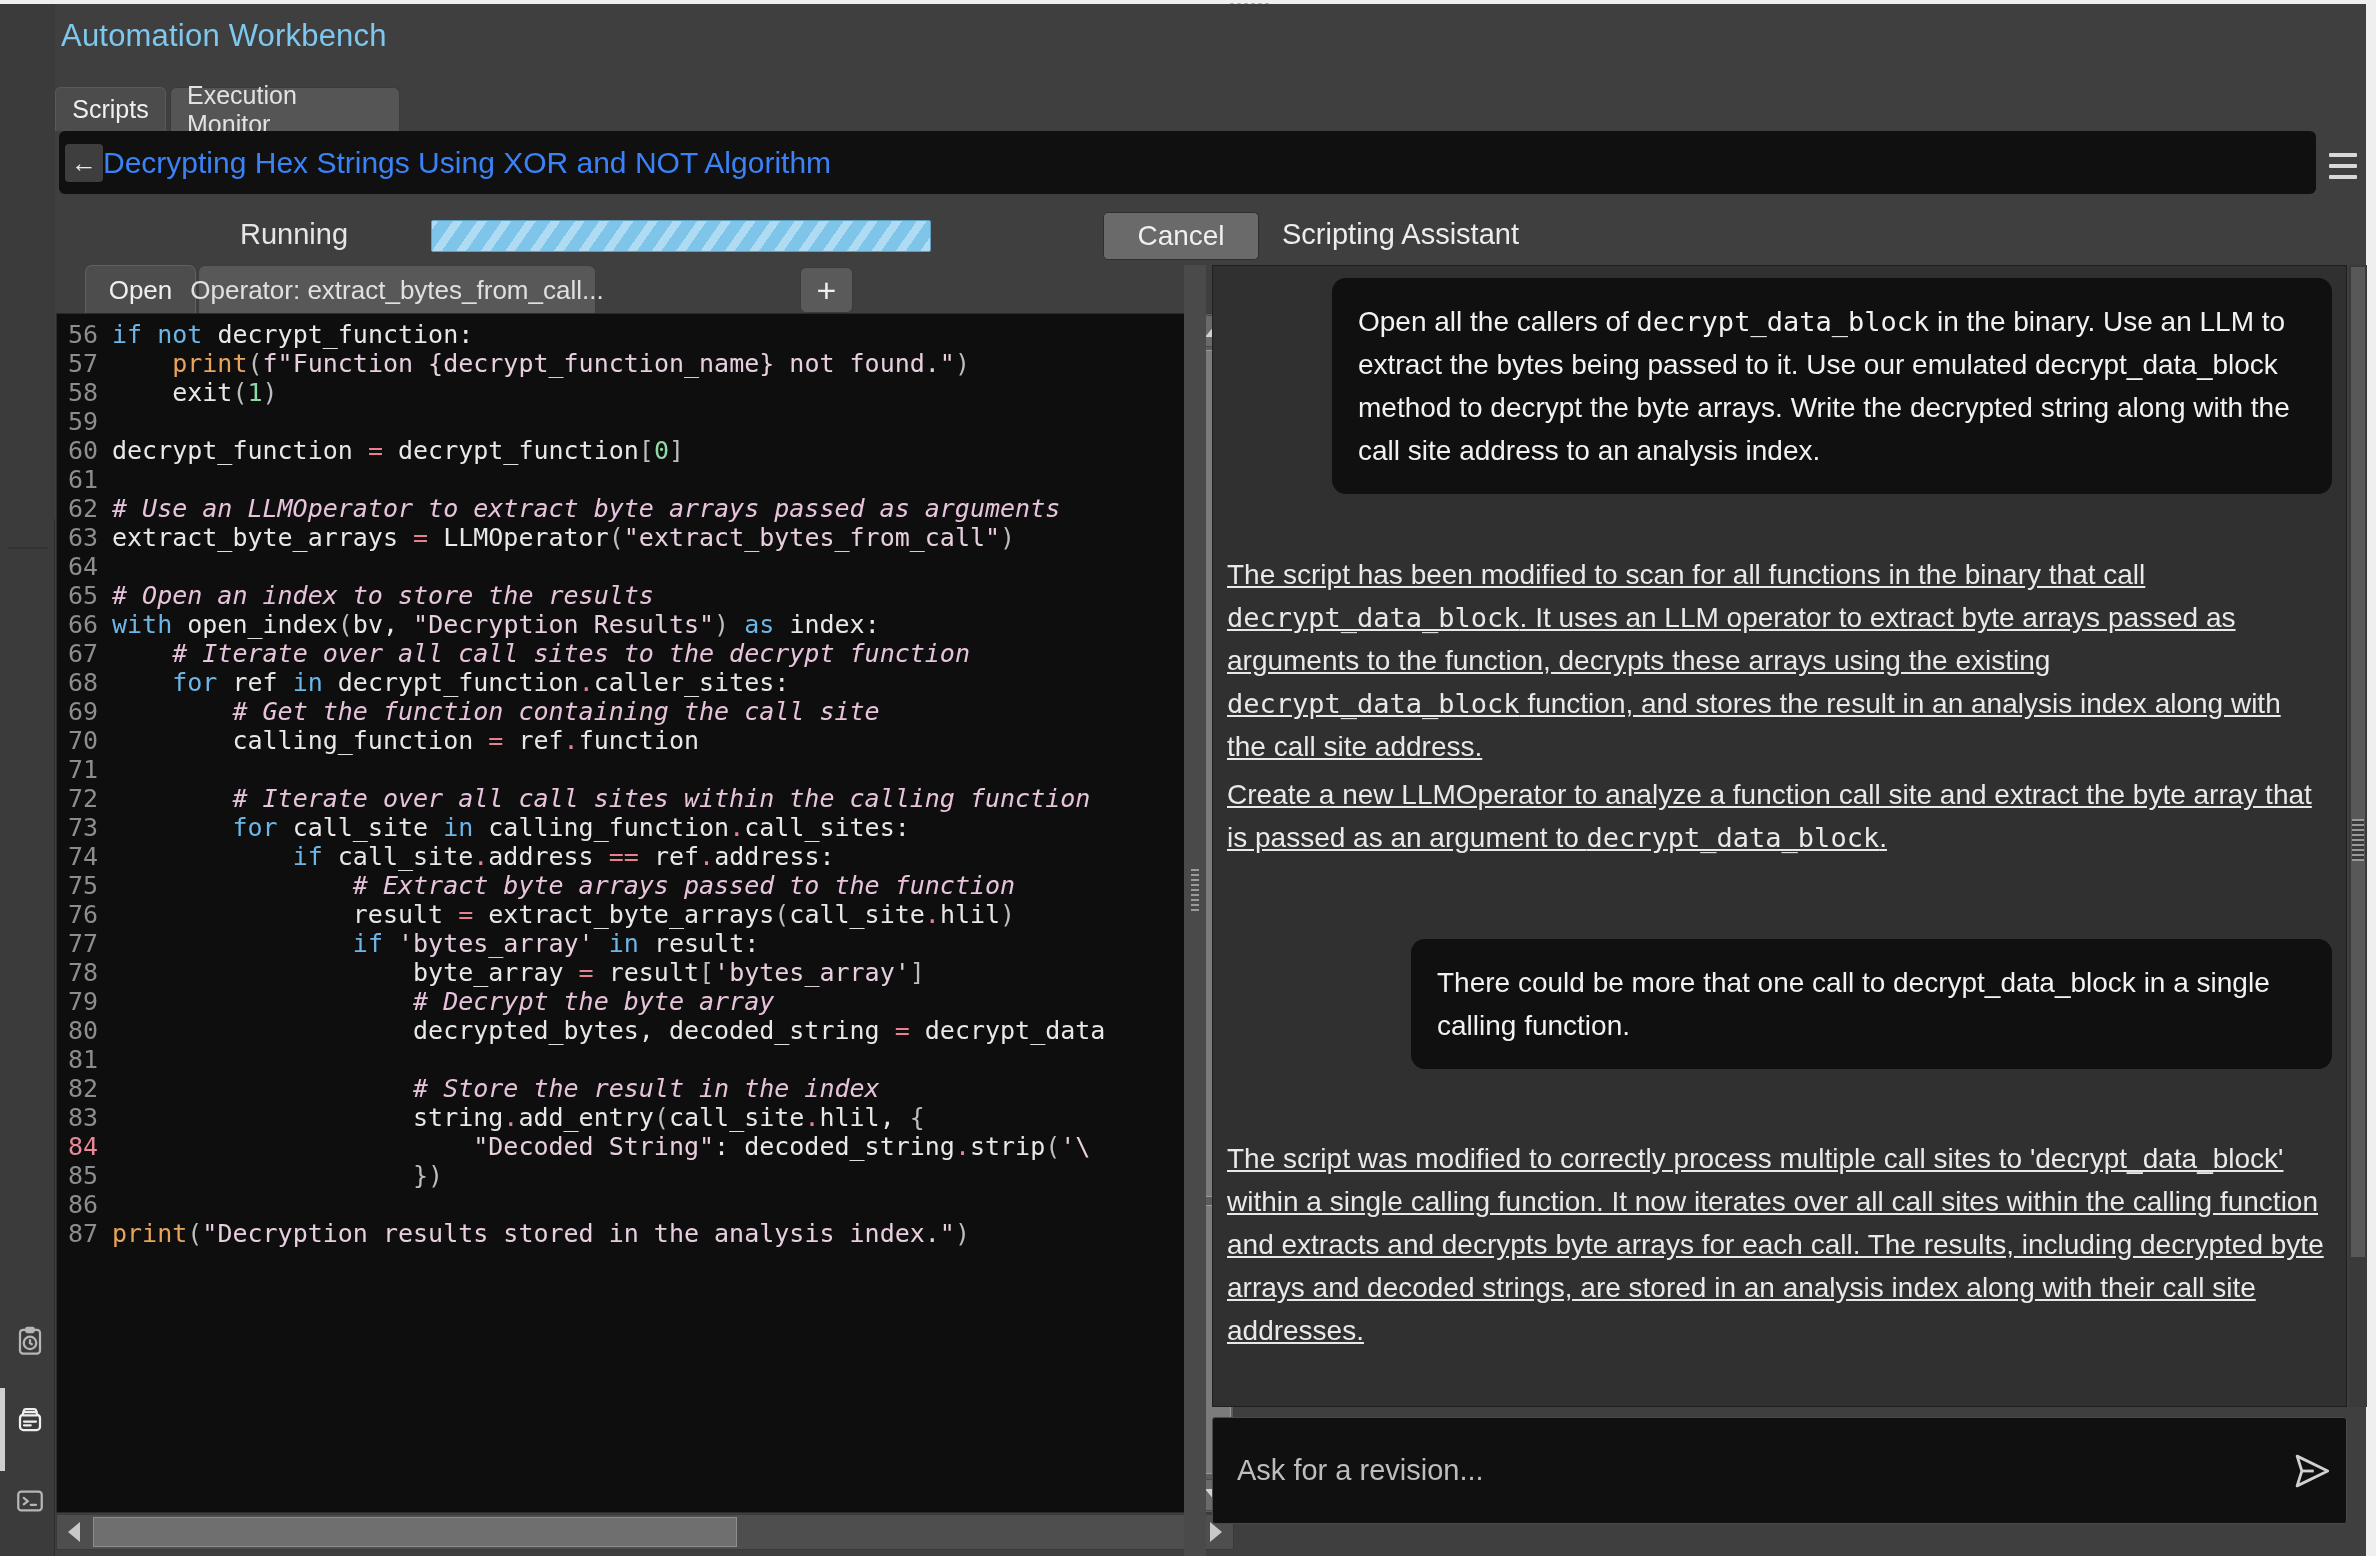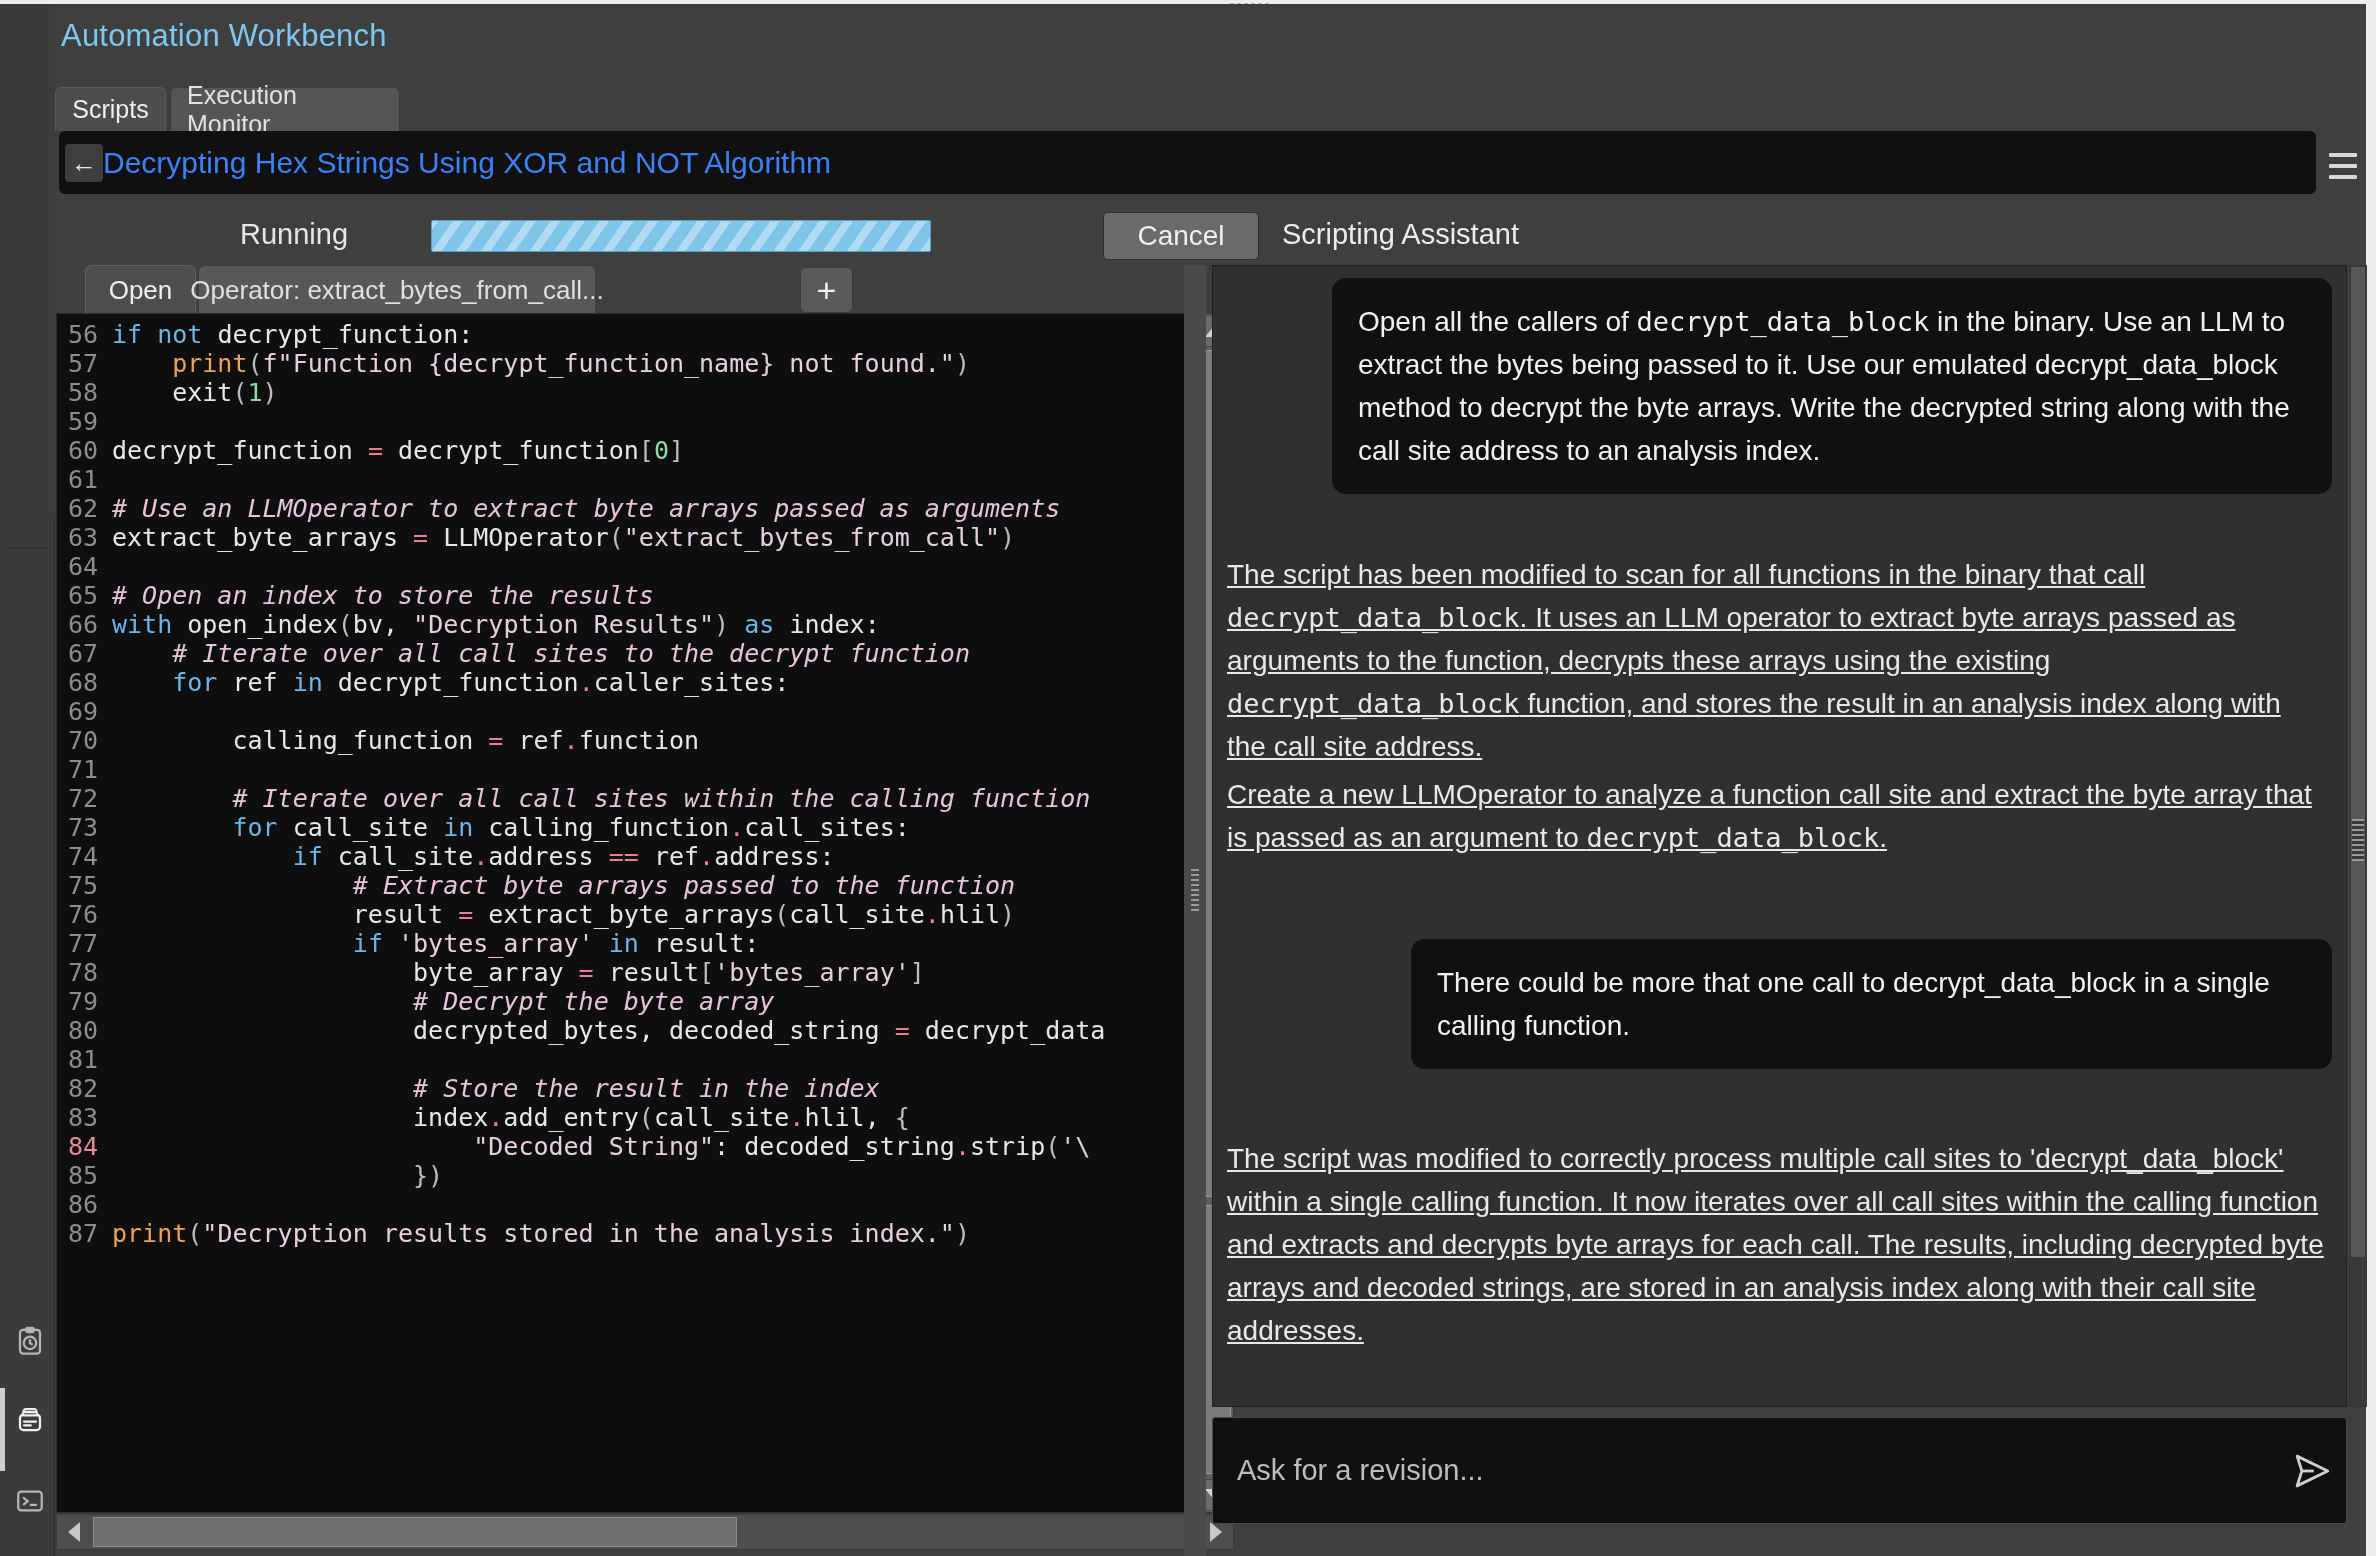--- a/index.html
+++ b/index.html
@@ -357,35 +357,35 @@
             <div class="cline"><span class="lnum">59</span><span class="ctext"></span></div>
             <div class="cline"><span class="lnum">60</span><span class="ctext"><span class="pln">decrypt_function </span><span class="op">=</span><span class="pln"> decrypt_function</span><span class="brk">[</span><span class="num">0</span><span class="brk">]</span></span></div>
             <div class="cline"><span class="lnum">61</span><span class="ctext"></span></div>
             <div class="cline"><span class="lnum">62</span><span class="ctext"><span class="cmt"># Use an LLMOperator to extract byte arrays passed as arguments</span></span></div>
             <div class="cline"><span class="lnum">63</span><span class="ctext"><span class="pln">extract_byte_arrays </span><span class="op">=</span><span class="pln"> LLMOperator</span><span class="brk">(</span><span class="str">"extract_bytes_from_call"</span><span class="brk">)</span></span></div>
             <div class="cline"><span class="lnum">64</span><span class="ctext"></span></div>
             <div class="cline"><span class="lnum">65</span><span class="ctext"><span class="cmt"># Open an index to store the results</span></span></div>
             <div class="cline"><span class="lnum">66</span><span class="ctext"><span class="kw">with</span><span class="pln"> open_index</span><span class="brk">(</span><span class="pln">bv, </span><span class="str">"Decryption Results"</span><span class="brk">)</span><span class="pln"> </span><span class="kw">as</span><span class="pln"> index:</span></span></div>
             <div class="cline"><span class="lnum">67</span><span class="ctext"><span class="pln">    </span><span class="cmt"># Iterate over all call sites to the decrypt function</span></span></div>
             <div class="cline"><span class="lnum">68</span><span class="ctext"><span class="pln">    </span><span class="kw">for</span><span class="pln"> ref </span><span class="kw">in</span><span class="pln"> decrypt_function</span><span class="op">.</span><span class="pln">caller_sites:</span></span></div>
-            <div class="cline"><span class="lnum">69</span><span class="ctext"><span class="pln">        </span></span></div>
+            <div class="cline"><span class="lnum">69</span><span class="ctext"><span class="pln">        </span><span class="cmt"># Get the function containing the call site</span></span></div>
             <div class="cline"><span class="lnum">70</span><span class="ctext"><span class="pln">        calling_function </span><span class="op">=</span><span class="pln"> ref</span><span class="op">.</span><span class="pln">function</span></span></div>
             <div class="cline"><span class="lnum">71</span><span class="ctext"></span></div>
             <div class="cline"><span class="lnum">72</span><span class="ctext"><span class="pln">        </span><span class="cmt"># Iterate over all call sites within the calling function</span></span></div>
             <div class="cline"><span class="lnum">73</span><span class="ctext"><span class="pln">        </span><span class="kw">for</span><span class="pln"> call_site </span><span class="kw">in</span><span class="pln"> calling_function</span><span class="op">.</span><span class="pln">call_sites:</span></span></div>
             <div class="cline"><span class="lnum">74</span><span class="ctext"><span class="pln">            </span><span class="kw">if</span><span class="pln"> call_site</span><span class="op">.</span><span class="pln">address </span><span class="op">==</span><span class="pln"> ref</span><span class="op">.</span><span class="pln">address:</span></span></div>
             <div class="cline"><span class="lnum">75</span><span class="ctext"><span class="pln">                </span><span class="cmt"># Extract byte arrays passed to the function</span></span></div>
             <div class="cline"><span class="lnum">76</span><span class="ctext"><span class="pln">                result </span><span class="op">=</span><span class="pln"> extract_byte_arrays</span><span class="brk">(</span><span class="pln">call_site</span><span class="op">.</span><span class="pln">hlil</span><span class="brk">)</span></span></div>
             <div class="cline"><span class="lnum">77</span><span class="ctext"><span class="pln">                </span><span class="kw">if</span><span class="pln"> </span><span class="str">'bytes_array'</span><span class="pln"> </span><span class="kw">in</span><span class="pln"> result:</span></span></div>
             <div class="cline"><span class="lnum">78</span><span class="ctext"><span class="pln">                    byte_array </span><span class="op">=</span><span class="pln"> result</span><span class="brk">[</span><span class="str">'bytes_array'</span><span class="brk">]</span></span></div>
             <div class="cline"><span class="lnum">79</span><span class="ctext"><span class="pln">                    </span><span class="cmt"># Decrypt the byte array</span></span></div>
             <div class="cline"><span class="lnum">80</span><span class="ctext"><span class="pln">                    decrypted_bytes, decoded_string </span><span class="op">=</span><span class="pln"> decrypt_data</span></span></div>
             <div class="cline"><span class="lnum">81</span><span class="ctext"></span></div>
             <div class="cline"><span class="lnum">82</span><span class="ctext"><span class="pln">                    </span><span class="cmt"># Store the result in the index</span></span></div>
-            <div class="cline"><span class="lnum">83</span><span class="ctext"><span class="pln">                    index</span><span class="op">.</span><span class="pln">add_entry</span><span class="brk">(</span><span class="pln">call_site</span><span class="op">.</span><span class="pln">hlil, </span><span class="brk">{</span></span></div>
+            <div class="cline"><span class="lnum">83</span><span class="ctext"><span class="pln">                    string</span><span class="op">.</span><span class="pln">add_entry</span><span class="brk">(</span><span class="pln">call_site</span><span class="op">.</span><span class="pln">hlil, </span><span class="brk">{</span></span></div>
             <div class="cline"><span class="lnum err">84</span><span class="ctext"><span class="pln">                        </span><span class="str">"Decoded String"</span><span class="pln">: decoded_string</span><span class="op">.</span><span class="pln">strip</span><span class="brk">(</span><span class="str">'\</span></span></div>
             <div class="cline"><span class="lnum">85</span><span class="ctext"><span class="pln">                    </span><span class="brk">})</span></span></div>
             <div class="cline"><span class="lnum">86</span><span class="ctext"></span></div>
             <div class="cline"><span class="lnum">87</span><span class="ctext"><span class="fn">print</span><span class="brk">(</span><span class="str">"Decryption results stored in the analysis index."</span><span class="brk">)</span></span></div>
           </div>
       </div>
 
       <div id="vscroll">
         <div class="sbtn" id="vs-up">
             <span class="arr"></span>

